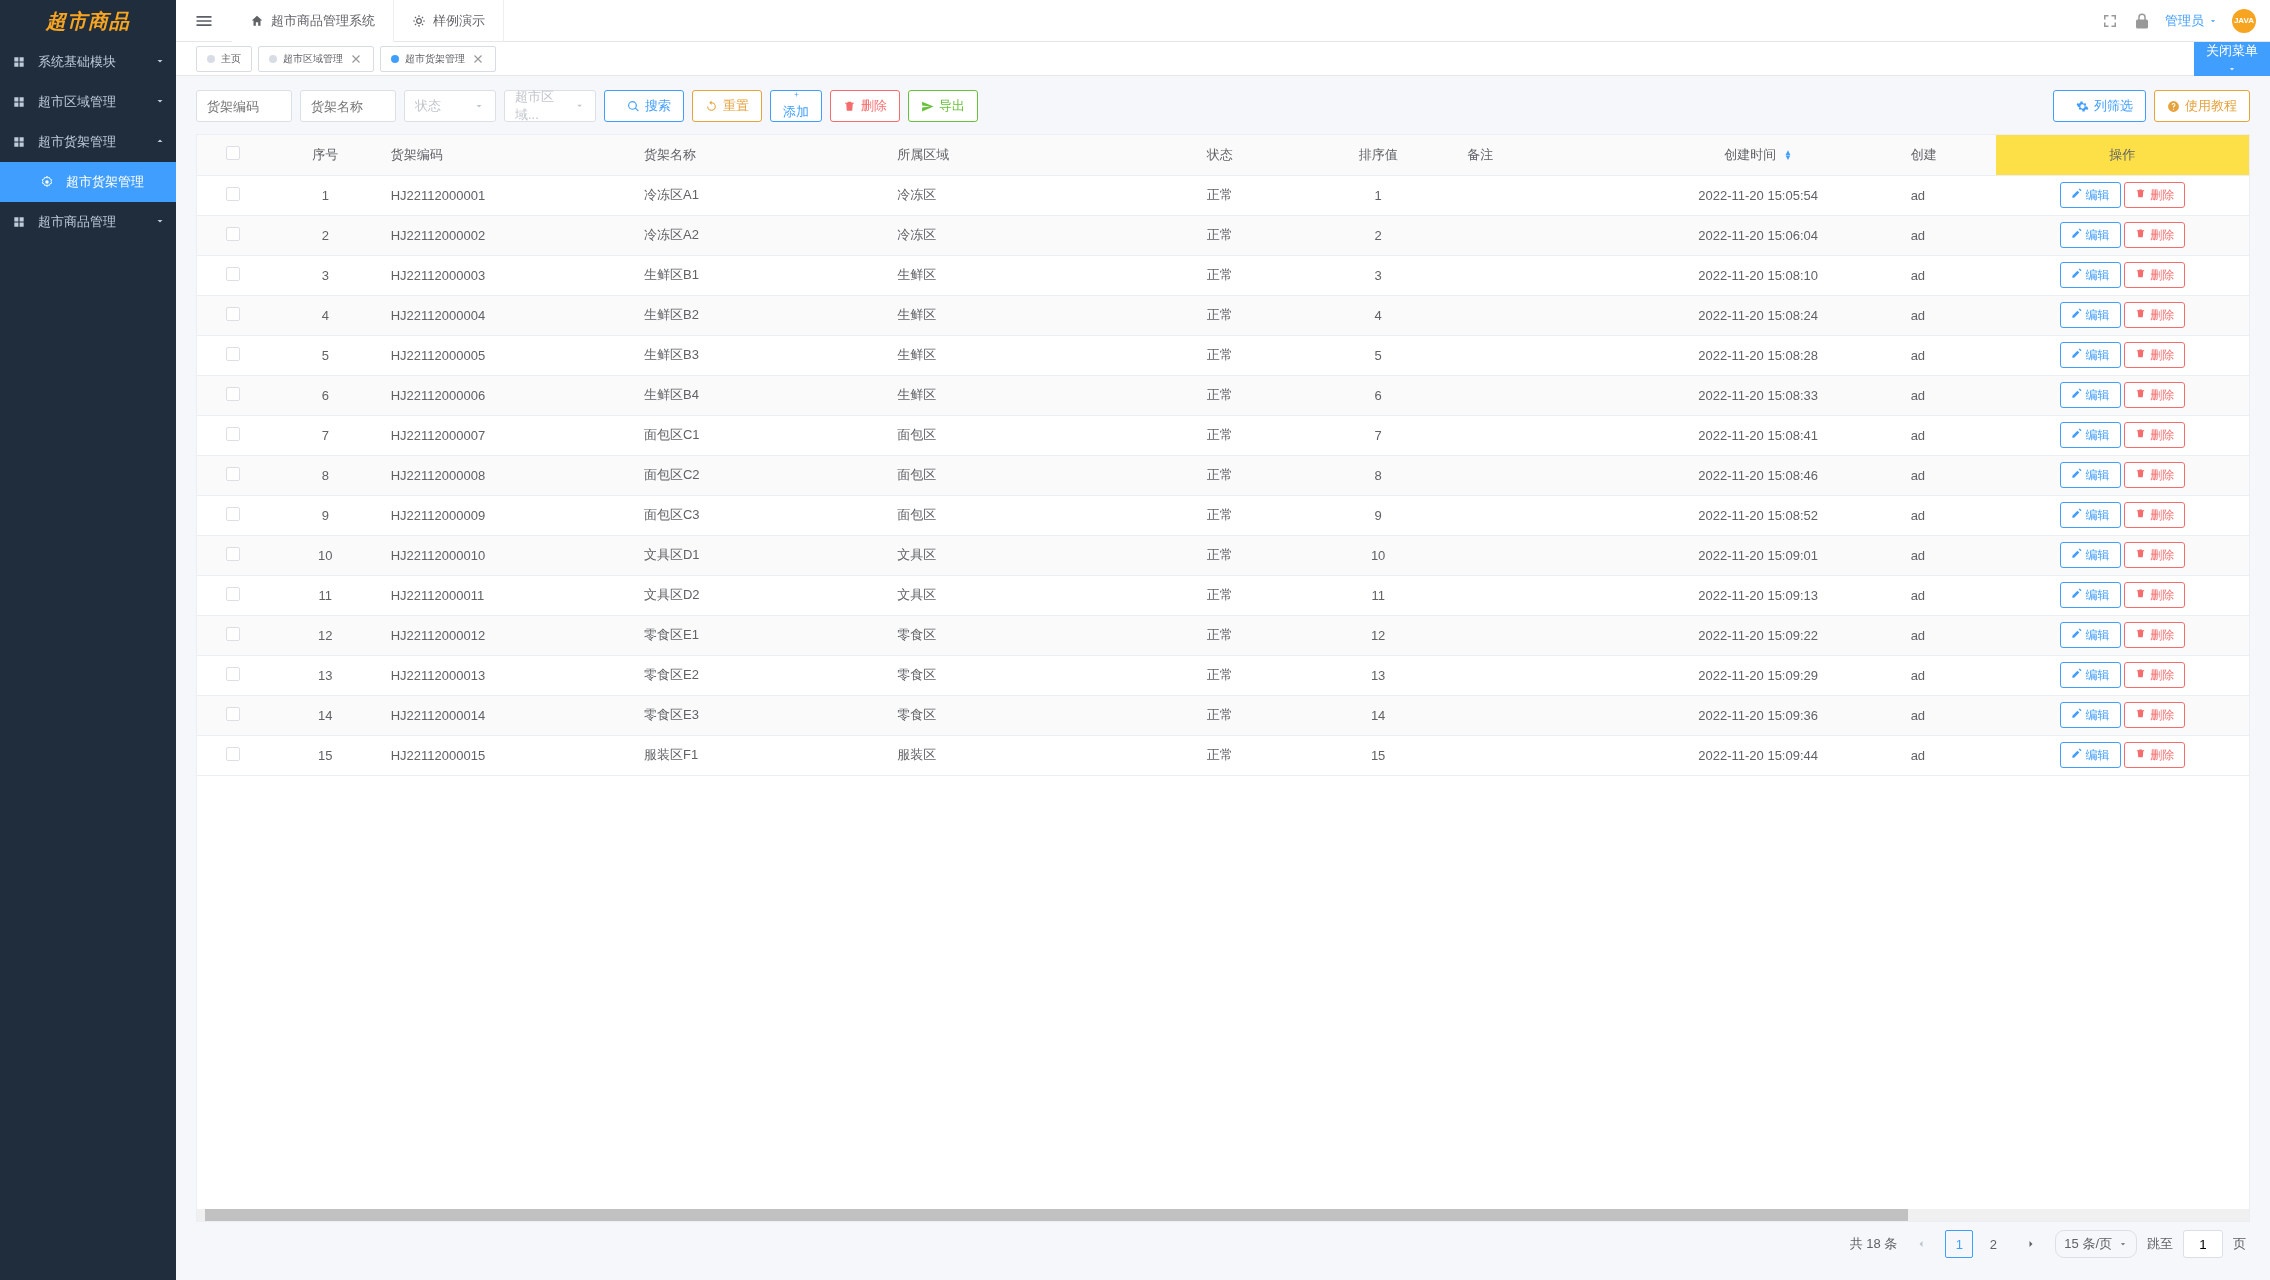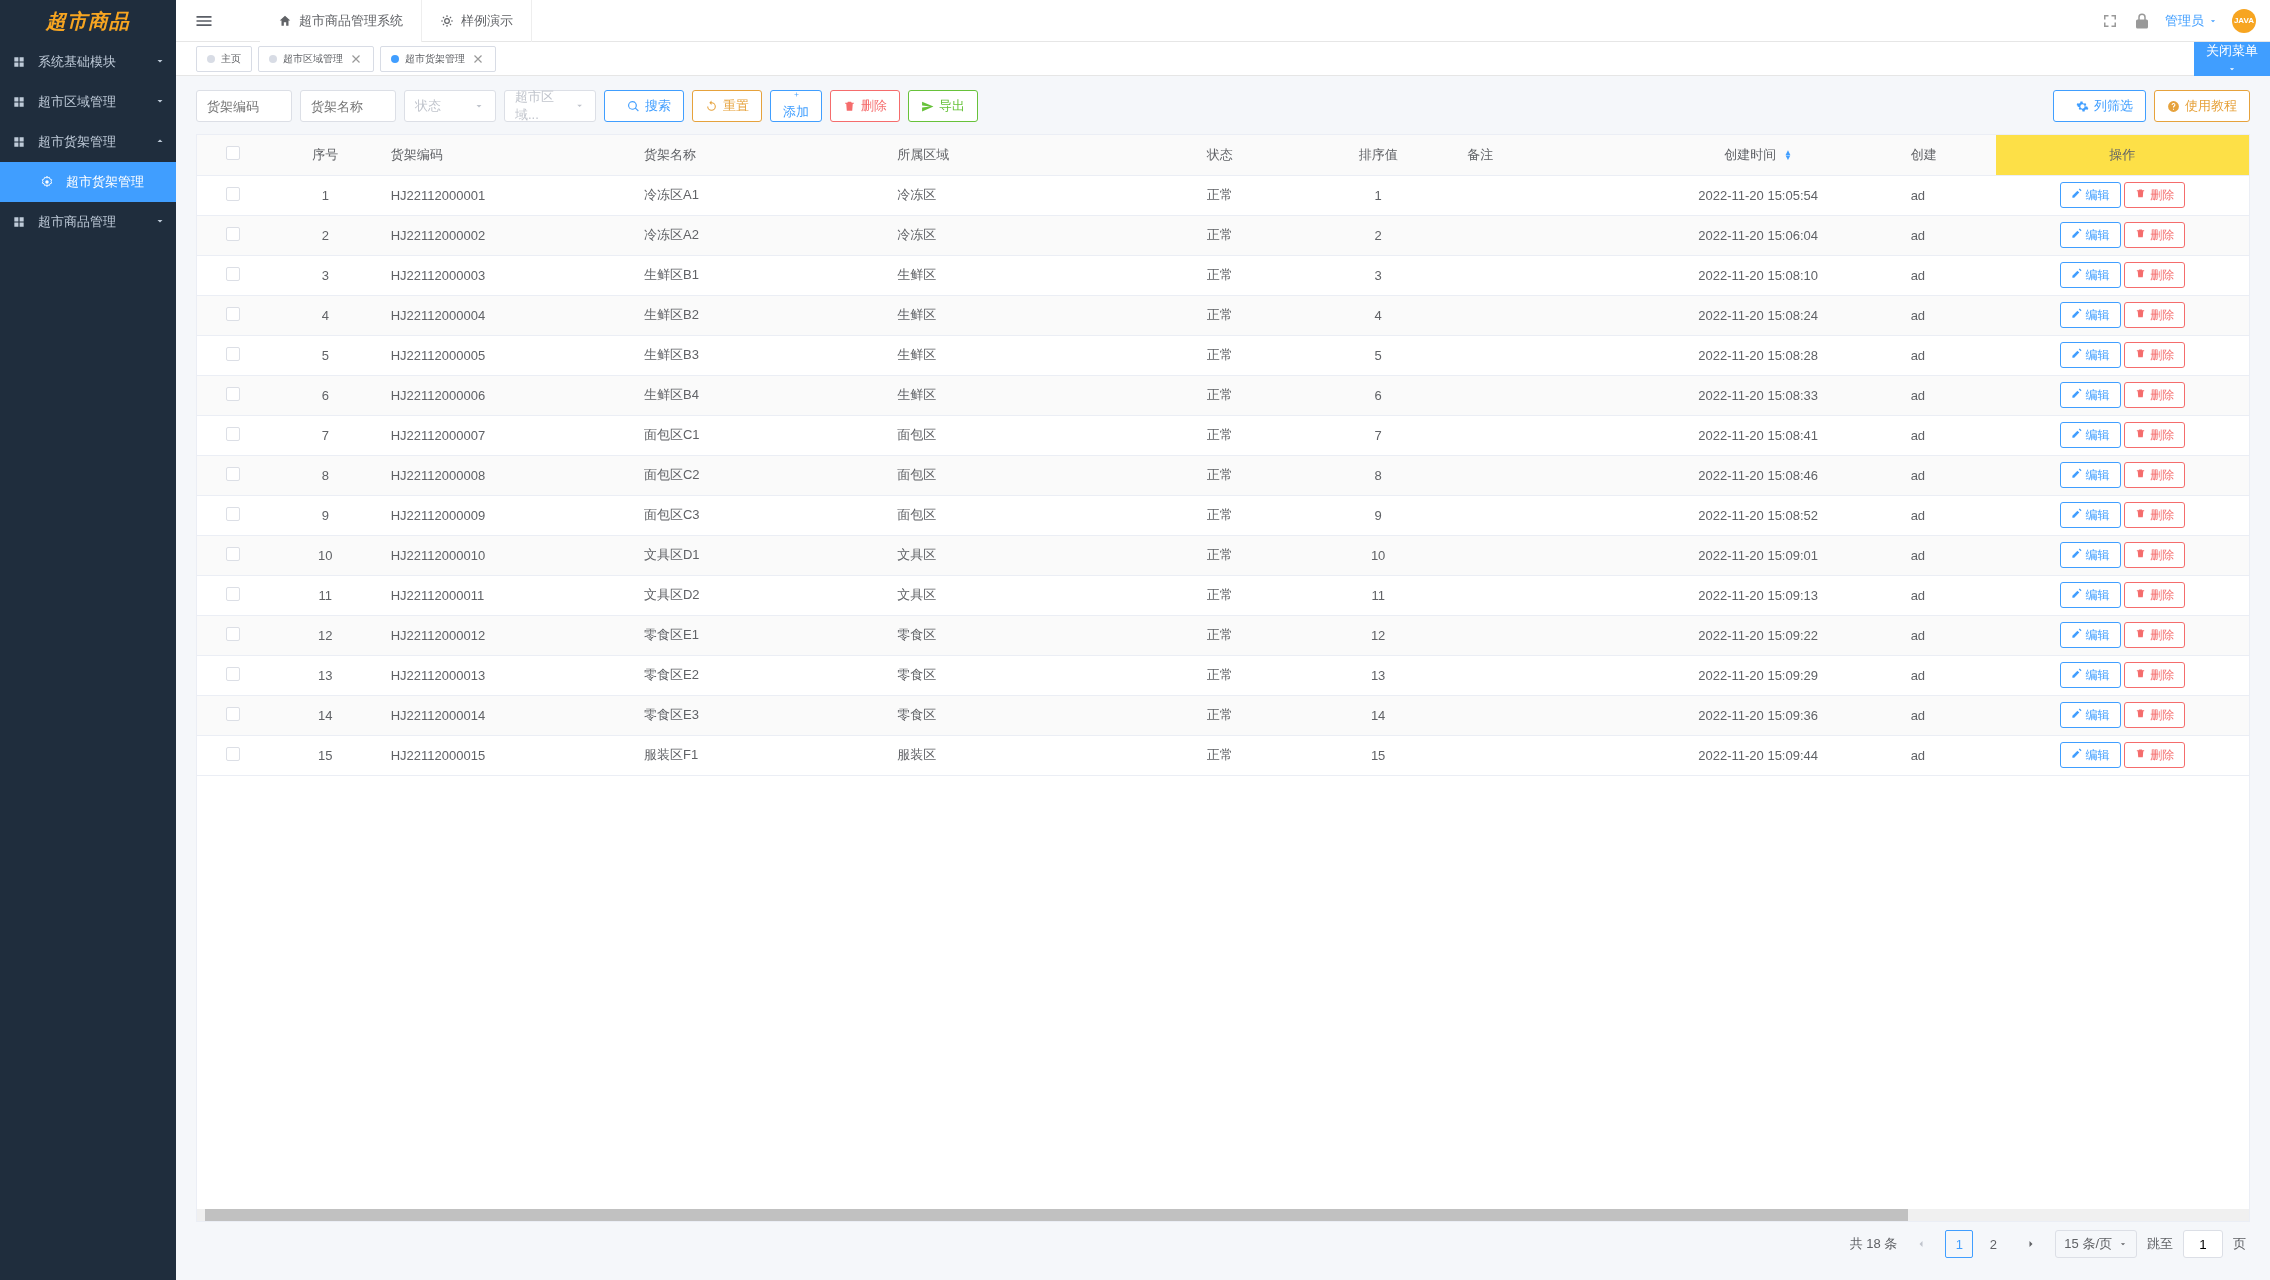--- a/index.html
+++ b/index.html
@@ -13,21 +13,21 @@
 .nav-item { height: 40px; display: flex; align-items: center; padding: 0 12px; cursor: pointer; font-size: 13px; color: #bfcbd9; }
 .nav-item.expanded { background: #1f2d3d; }
 .nav-item .icon { width: 16px; margin-right: 10px; display: inline-flex; }
 .nav-item .chev { margin-left: auto; width: 10px; }
 .nav-sub { background: #001528; }
 .nav-sub .nav-item { padding-left: 40px; }
 .nav-sub .nav-item.active { background: #409eff; color: #fff; }
 
 
 .main { flex: 1; display: flex; flex-direction: column; overflow: hidden; }
-.topbar { height: 42px; background: #fff; display: flex; align-items: center; border-bottom: 1px solid #e6e6e6; gap: 28px; }
+.topbar { height: 42px; background: #fff; display: flex; align-items: center; border-bottom: 1px solid #e6e6e6; }
 .hamburger { width: 56px; height: 42px; display: flex; align-items: center; justify-content: center; cursor: pointer; }
 .hamburger svg { width: 20px; height: 20px; fill: #5a5e66; }
 .top-tabs { display: flex; height: 42px; }
 .top-tab { padding: 0 18px; display: flex; align-items: center; gap: 7px; cursor: pointer; font-size: 13px; color: #606266; border-right: 1px solid #eee; }
 .top-tab.active { background: #fff; }
 .top-tab .icon { width: 14px; height: 14px; display: inline-flex; }
 .top-right { margin-left: auto; display: flex; align-items: center; gap: 14px; padding-right: 14px; }
 .top-right .ir-icon { width: 18px; height: 18px; color: #999; cursor: pointer; }
 .user-label { color: #409eff; font-size: 13px; display: flex; align-items: center; gap: 4px; cursor: pointer; }
 .avatar { width: 24px; height: 24px; border-radius: 50%; background: #f7a521; display: flex; align-items: center; justify-content: center; font-size: 8px; color: #fff; font-weight: bold; }
@@ -85,21 +85,21 @@
 .sort-arrows { display: inline-flex; flex-direction: column; margin-left: 4px; line-height: 5px; vertical-align: middle; }
 .sort-arrows span { font-size: 8px; color: #409eff; }
 .hscrollbar { height: 12px; background: #f0f0f0; position: relative; }
 .hscrollbar .thumb { position: absolute; height: 12px; background: #c1c1c1; left: 8px; width: 83%; }
 
 
 .pagination { height: 44px; display: flex; align-items: center; justify-content: flex-end; gap: 10px; padding-right: 4px; font-size: 13px; color: #606266; }
 .page-btn { width: 28px; height: 28px; display: flex; align-items: center; justify-content: center; cursor: pointer; border-radius: 2px; }
 .page-btn.active { color: #409eff; border: 1px solid #409eff; }
 .page-btn.disabled { color: #c0c4cc; }
-.page-size { height: 28px; border: 1px solid #dcdfe6; border-radius: 3px; padding: 0 8px; display: flex; align-items: center; gap: 6px; cursor: pointer; }
+.page-size { height: 28px; border: 1px solid #dcdfe6; border-radius: 9px; padding: 0 8px; display: flex; align-items: center; gap: 6px; cursor: pointer; }
 .jump-input { width: 40px; height: 28px; border: 1px solid #dcdfe6; border-radius: 3px; text-align: center; outline: none; }
 </style>
 </head>
 <body>
 
 <div class="app">
   <aside class="sidebar">
     <div class="logo">超市商品</div>
     <nav class="nav" id="nav">
         <div class="nav-item">

